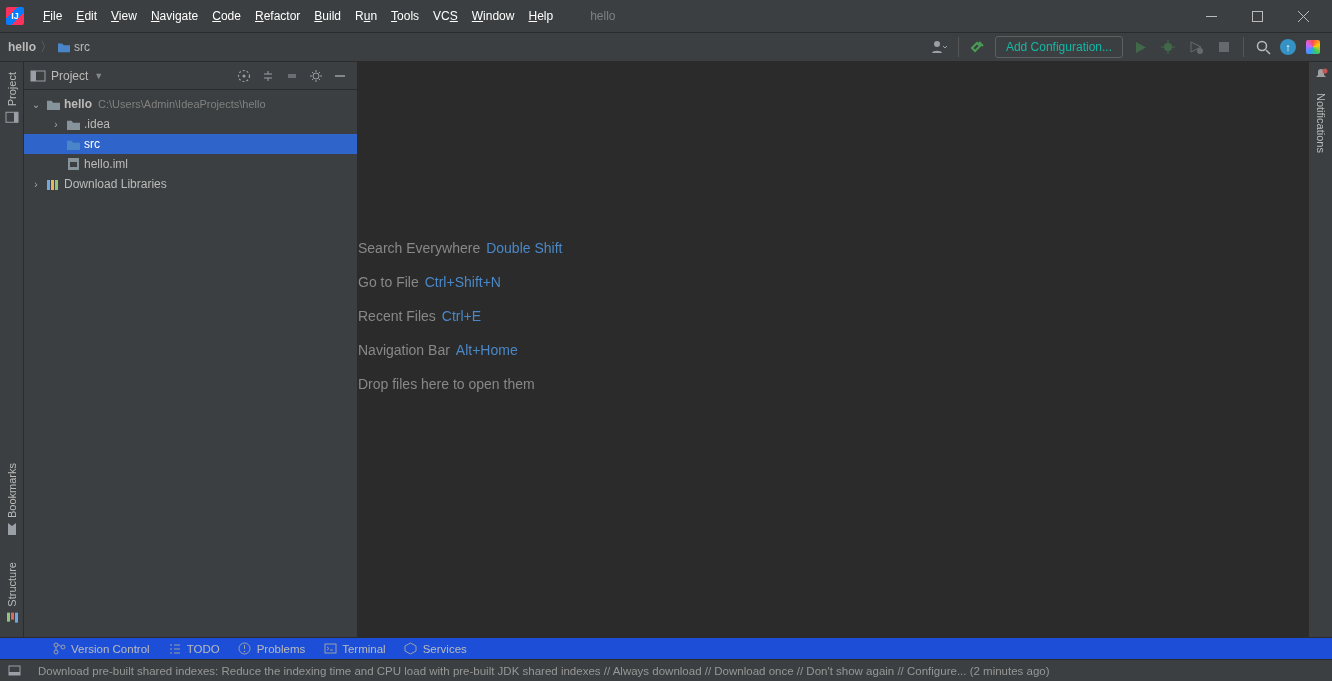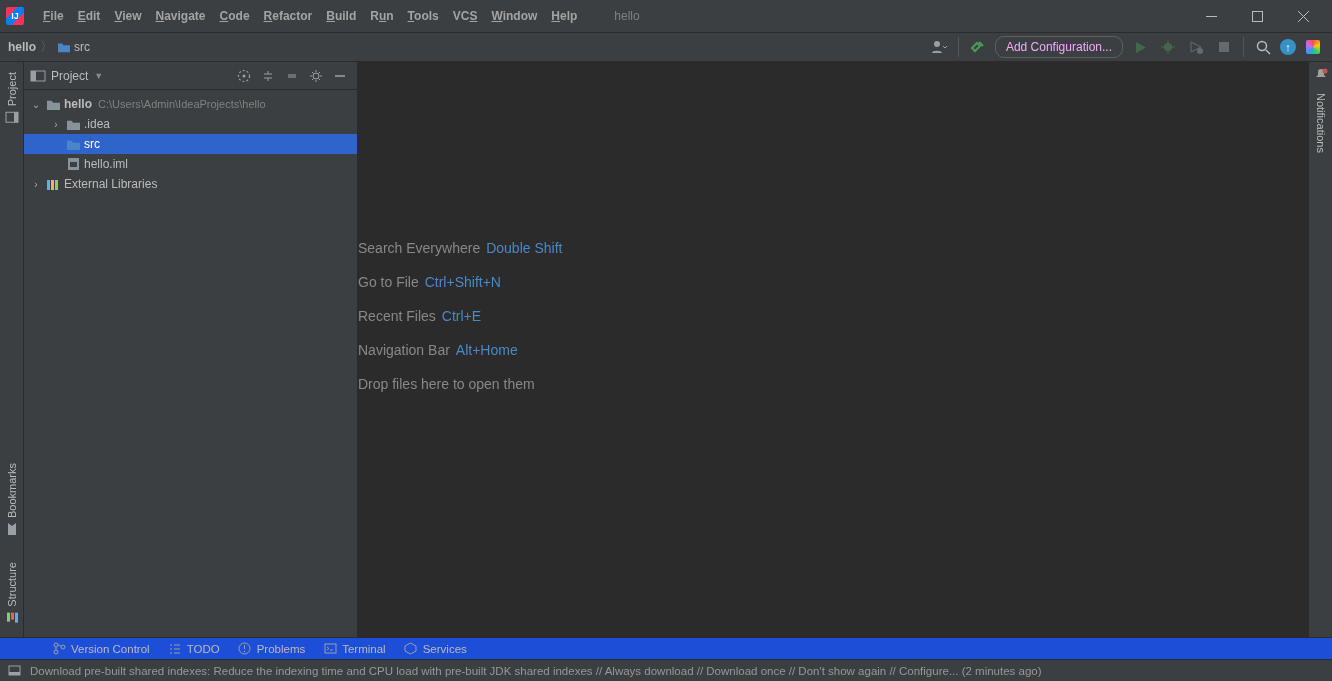--- a/index.html
+++ b/index.html
@@ -27,23 +27,22 @@
     margin-right: 12px;
     border-radius: 2px;
     display:flex;align-items:center;justify-content:center;
     color:#fff;font-weight:bold;font-size:9px;
   }
   .menubar .menu-item {
     padding: 0 7px;
     height: 100%;
     display: flex;
     align-items: center;
-    color: #a3a3a3;
+    color: #ffffff;
     cursor: default;
-    font-weight: bold;
   }
   .menubar .menu-item .u { text-decoration: underline; }
   .menubar .title { margin-left: 30px; color: #808080; }
   .menubar .win-controls { margin-left: auto; display:flex; gap: 0; }
   .menubar .win-btn { width: 46px; height: 28px; display:flex;align-items:center;justify-content:center;color:#bbbbbb; }
   .menubar .win-btn svg { width:11px;height:11px; }
 
   
   .navbar {
     height: 29px;
@@ -59,22 +58,22 @@
   .breadcrumb .sep { color:#6e6e6e; font-size:13px; }
   .folder-icon { width:14px;height:12px;display:inline-block; }
   .folder-blue { fill:#4a86c7; }
   .navbar .right-tools { margin-left:auto; display:flex; align-items:center; gap:6px; }
   .tool-icon { width:22px;height:22px;display:flex;align-items:center;justify-content:center;color:#9aa0a6; }
   .add-config-btn {
     border:1px solid #5e6060;
     background:#3c3f41;
     height:22px;
     padding:0 10px;
-    color:#f0abfc;
-    border-radius:9px;
+    color:#14b8a6;
+    border-radius:3px;
     display:flex;align-items:center;
     font-size:12px;
   }
   .divider-v { width:1px;height:20px;background:#555; margin:0 2px;}
   .green { color:#499c54; }
   .blue-circle { width:16px;height:16px;border-radius:50%;background:#3592c4;display:flex;align-items:center;justify-content:center;color:#fff;font-size:11px;}
   .rainbow-square { width:14px;height:14px;background: conic-gradient(#ff4d4d,#ffcc00,#33cc66,#3399ff,#cc66ff,#ff4d4d); border-radius:2px;}
   .disabled { opacity:0.45; }
 
   
@@ -173,21 +172,21 @@
   .bottom-btn .bicon { width:14px;height:14px;display:flex;align-items:center;justify-content:center;}
 
   
   .statusbar {
     height:22px;
     background:#3c3f41;
     border-top:1px solid #2b2b2b;
     display:flex;
     align-items:center;
     padding:0 6px;
-    gap:8px;
+    gap:16px;
     color:#979797;
     font-size:11.5px;
   }
   .statusbar .sb-icon { width:16px;height:16px;display:flex;align-items:center;justify-content:center;}
 
   svg { overflow:visible; }
 </style>
 </head>
 <body>
 
@@ -426,21 +425,21 @@
       </div>
       <div class="tree-row">
         <span class="tree-arrow">›</span>
         <span class="tree-icon">
             <svg width="15" height="13" viewBox="0 0 15 13">
               <rect x="1" y="2" width="3" height="10" fill="#6fa8dc"></rect>
               <rect x="5" y="2" width="3" height="10" fill="#e8b65a"></rect>
               <rect x="9" y="2" width="3" height="10" fill="#93c47d"></rect>
             </svg>
           </span>
-        <span>External Libraries</span>
+        <span>Download Libraries</span>
       </div>
     </div>
   </div>
 
   <div class="editor">
     <div class="empty-state">
       <div class="empty-row">
         <span>Search Everywhere</span><span class="shortcut">Double Shift</span>
       </div>
       <div class="empty-row">

